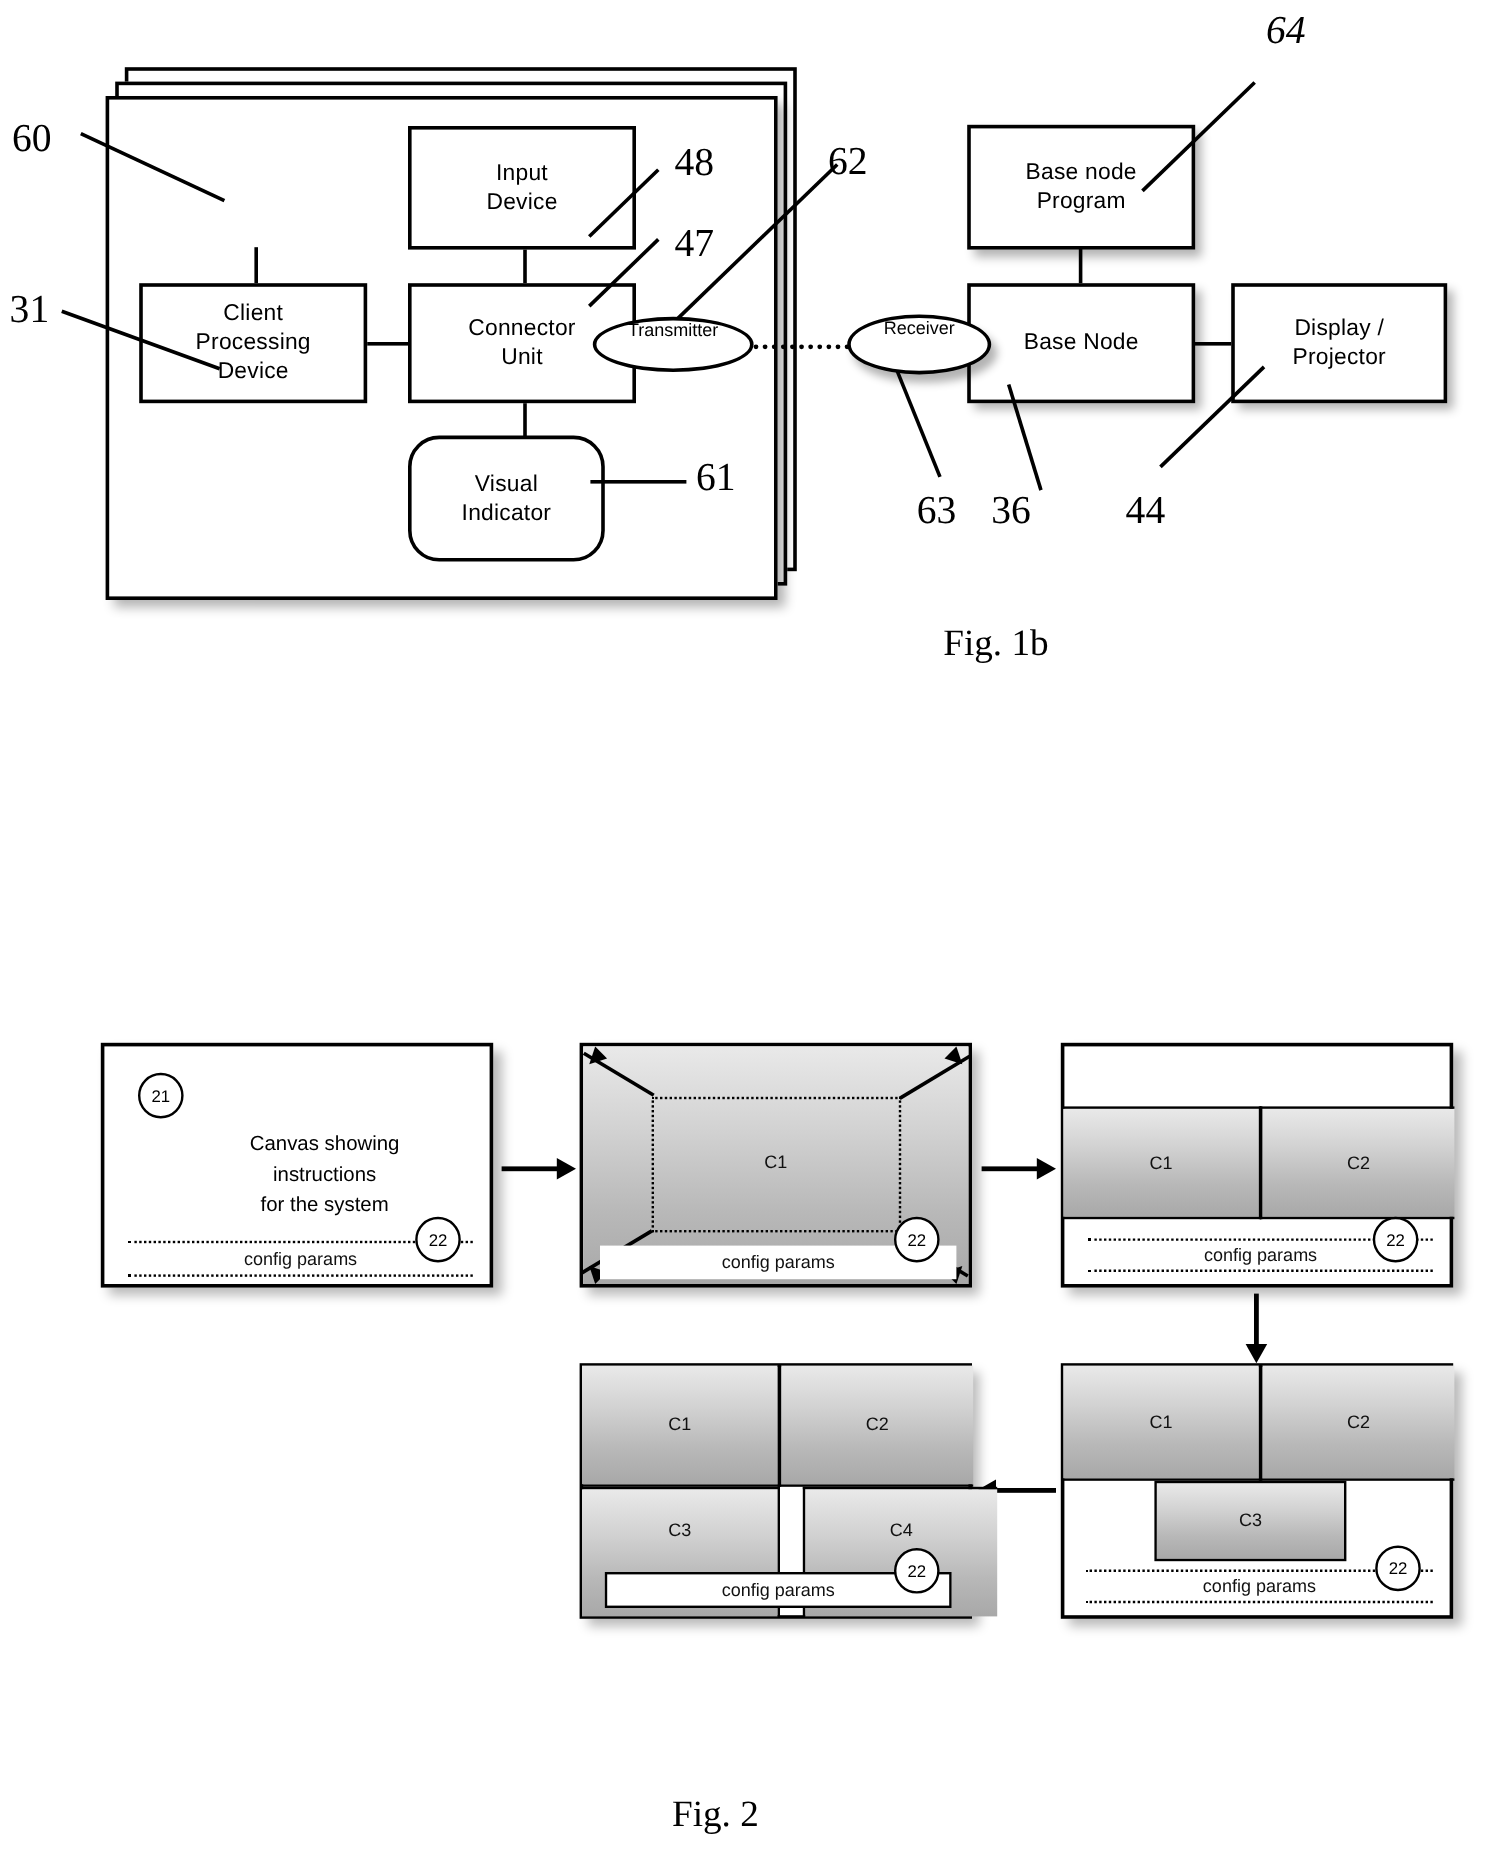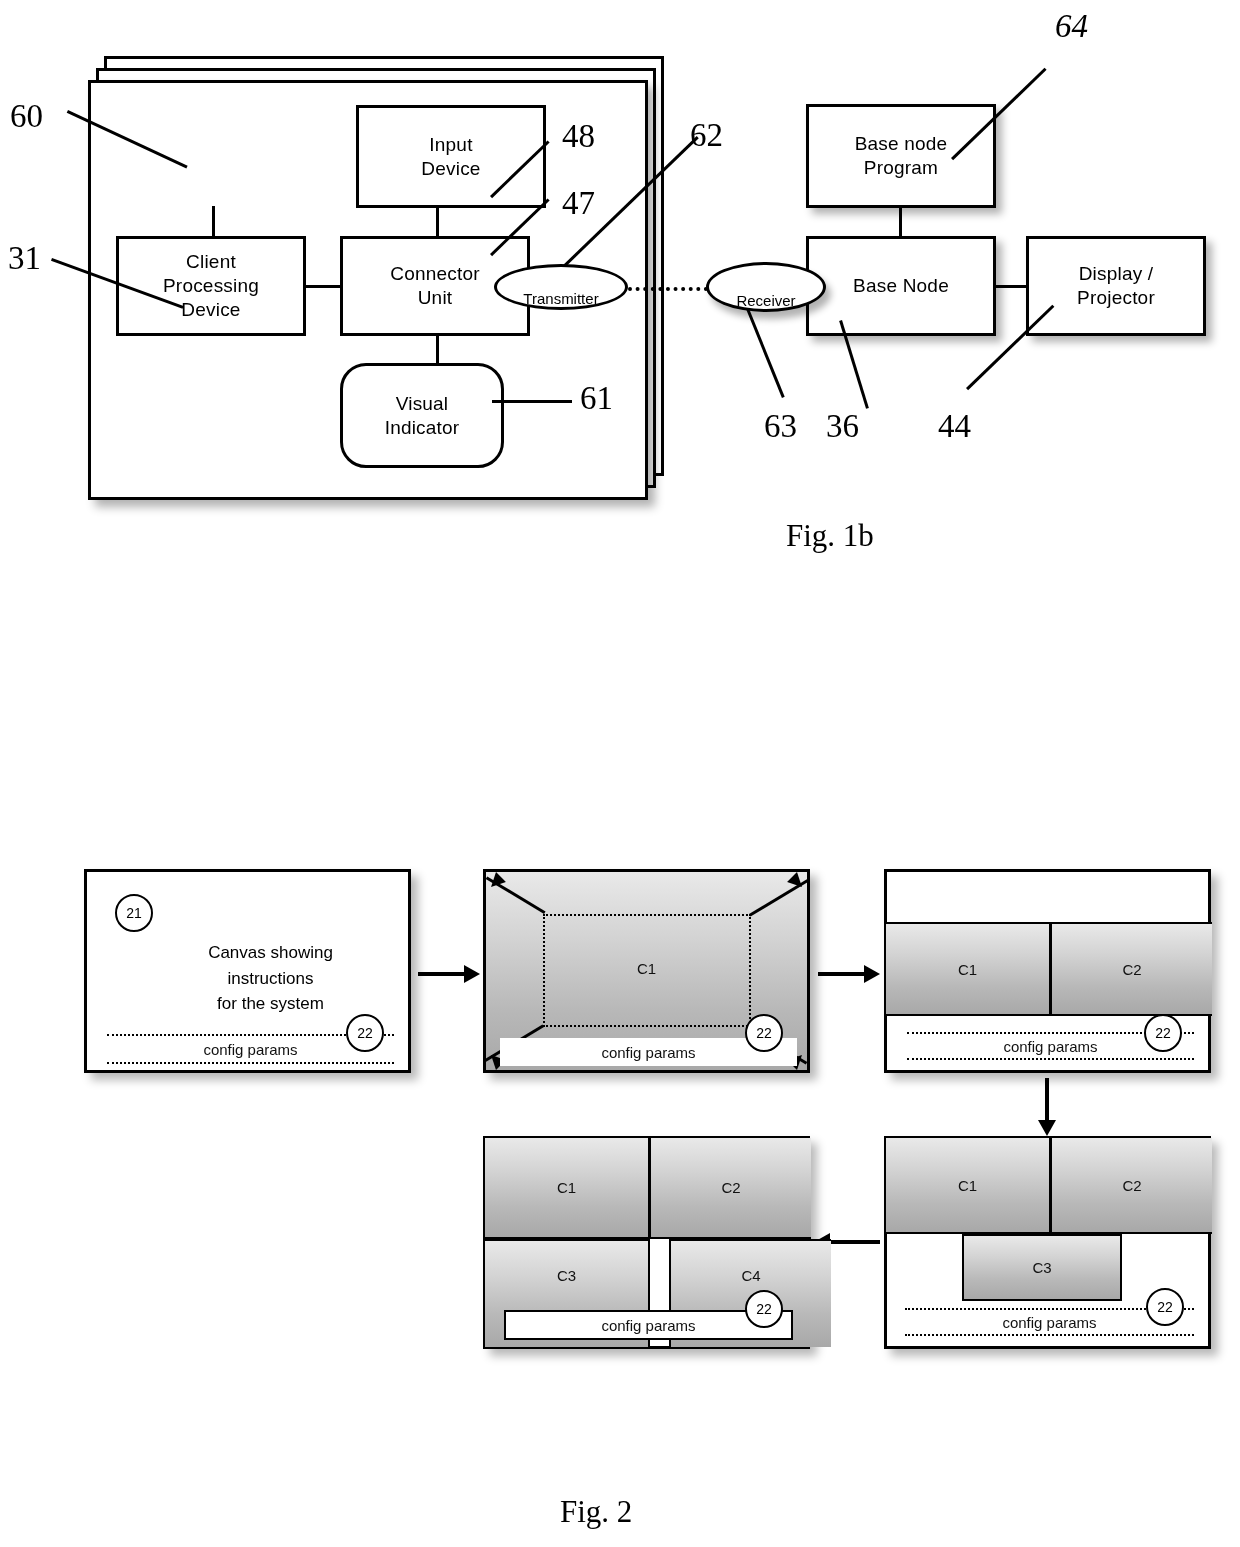--- a/index.html
+++ b/index.html
@@ -55,21 +55,21 @@
   }
   .blk.shadow { box-shadow: 6px 6px 8px rgba(0,0,0,0.30); }
 
   .ellipse {
     position: absolute;
     border: 3px solid #000;
     border-radius: 50%;
     background: #ffffff;
     box-sizing: border-box;
     display: flex;
-    align-items: flex-end;
+    align-items: flex-start;
     justify-content: center;
     font-size: 15px;
     z-index: 5;
   }
   .ellipse.shadow { box-shadow: 5px 7px 7px rgba(0,0,0,0.30); }
 
   .wire { position: absolute; background: #000; }
   .wire.h { height: 3px; }
   .wire.v { width: 3px; }
 
@@ -208,21 +208,21 @@
   <div class="stack-page p3"></div>
   <div class="stack-page p2"></div>
   <div class="stack-page p1"></div>
 
   <div class="wire v abs" style="left:212px; top:206px; height:32px;"></div>
   <div class="wire v abs" style="left:436px; top:206px; height:32px;"></div>
   <div class="wire h abs" style="left:305px; top:285px; width:35px;"></div>
   <div class="wire v abs" style="left:436px; top:334px; height:30px;"></div>
 
 
-  <div class="blk" style="left:340px; top:105px; width:190px; height:103px;margin-left:16px;">
+  <div class="blk" style="left:340px; top:105px; width:190px; height:103px;">
     <span style="white-space:pre-line;">Input
 Device</span>
   </div>
 
   <div class="blk" style="left:116px; top:236px; width:190px; height:100px;">
     <span style="white-space:pre-line;">Client
 Processing
 Device</span>
   </div>
 

